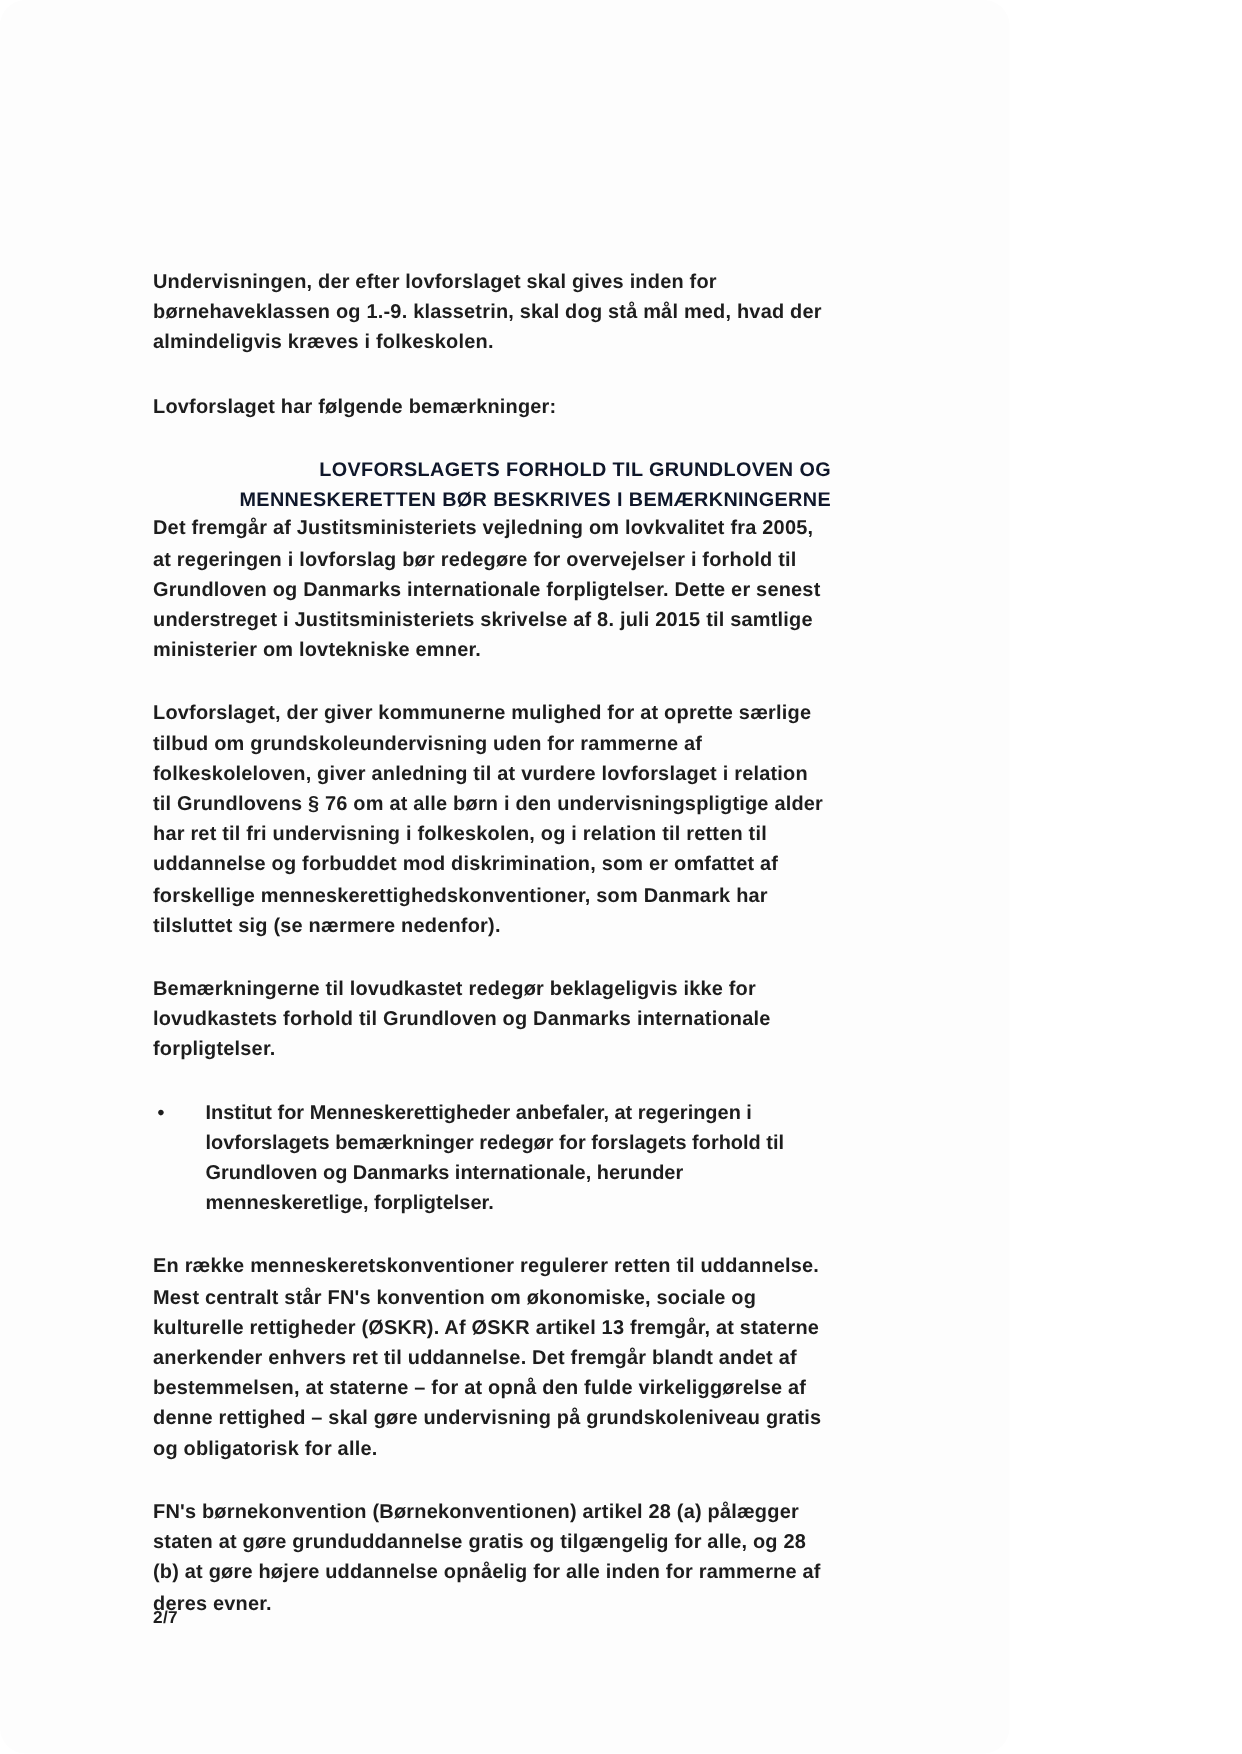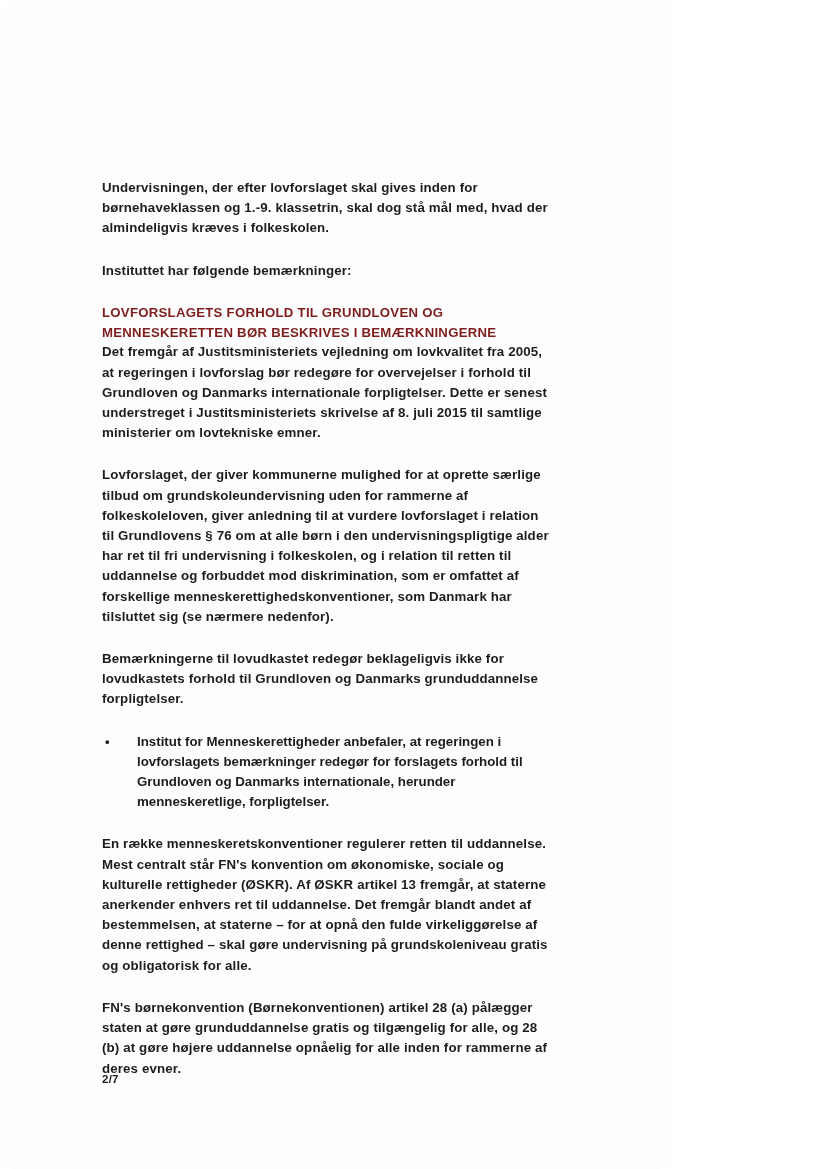--- a/index.html
+++ b/index.html
@@ -34,23 +34,24 @@
     font-size: 13.3px;
     line-height: 1.52;
     letter-spacing: 0.01em;
     color: #1d1d1d;
     font-weight: 600;
   }
   .heading {
     font-size: 13.2px;
     line-height: 1.5;
     font-weight: 700;
-    color: #7f1d1d;
+    color: #0f172a;
     margin: 0;
     letter-spacing: 0.02em;
+    text-align: right;
   }
   .heading-block {
     margin-bottom: 0px;
   }
   .heading-body {
     margin-top: 0px;
   }
   .bullet-list {
     margin: 0 0 22px 0;
     padding: 0;
@@ -83,29 +84,29 @@
   }
 </style>
 </head>
 <body>
 
 <div class="page">
   <div class="content">
 
     <p class="para">Undervisningen, der efter lovforslaget skal gives inden for børnehaveklassen og 1.-9. klassetrin, skal dog stå mål med, hvad der almindeligvis kræves i folkeskolen.</p>
 
-    <p class="para">Instituttet har følgende bemærkninger:</p>
+    <p class="para">Lovforslaget har følgende bemærkninger:</p>
 
     <p class="heading heading-block">LOVFORSLAGETS FORHOLD TIL GRUNDLOVEN OG MENNESKERETTEN BØR BESKRIVES I BEMÆRKNINGERNE</p>
 
     <p class="para heading-body">Det fremgår af Justitsministeriets vejledning om lovkvalitet fra 2005, at regeringen i lovforslag bør redegøre for overvejelser i forhold til Grundloven og Danmarks internationale forpligtelser. Dette er senest understreget i Justitsministeriets skrivelse af 8. juli 2015 til samtlige ministerier om lovtekniske emner.</p>
 
     <p class="para">Lovforslaget, der giver kommunerne mulighed for at oprette særlige tilbud om grundskoleundervisning uden for rammerne af folkeskoleloven, giver anledning til at vurdere lovforslaget i relation til Grundlovens § 76 om at alle børn i den undervisningspligtige alder har ret til fri undervisning i folkeskolen, og i relation til retten til uddannelse og forbuddet mod diskrimination, som er omfattet af forskellige menneskerettighedskonventioner, som Danmark har tilsluttet sig (se nærmere nedenfor).</p>
 
-    <p class="para">Bemærkningerne til lovudkastet redegør beklageligvis ikke for lovudkastets forhold til Grundloven og Danmarks grunduddannelse forpligtelser.</p>
+    <p class="para">Bemærkningerne til lovudkastet redegør beklageligvis ikke for lovudkastets forhold til Grundloven og Danmarks internationale forpligtelser.</p>
 
     <ul class="bullet-list">
       <li class="bullet-item">
         <span class="bullet-dot">•</span>
         <span>Institut for Menneskerettigheder anbefaler, at regeringen i lovforslagets bemærkninger redegør for forslagets forhold til Grundloven og Danmarks internationale, herunder menneskeretlige, forpligtelser.</span>
       </li>
     </ul>
 
 
     <p class="para heading-body">En række menneskeretskonventioner regulerer retten til uddannelse. Mest centralt står FN's konvention om økonomiske, sociale og kulturelle rettigheder (ØSKR). Af ØSKR artikel 13 fremgår, at staterne anerkender enhvers ret til uddannelse. Det fremgår blandt andet af bestemmelsen, at staterne – for at opnå den fulde virkeliggørelse af denne rettighed – skal gøre undervisning på grundskoleniveau gratis og obligatorisk for alle.</p>

